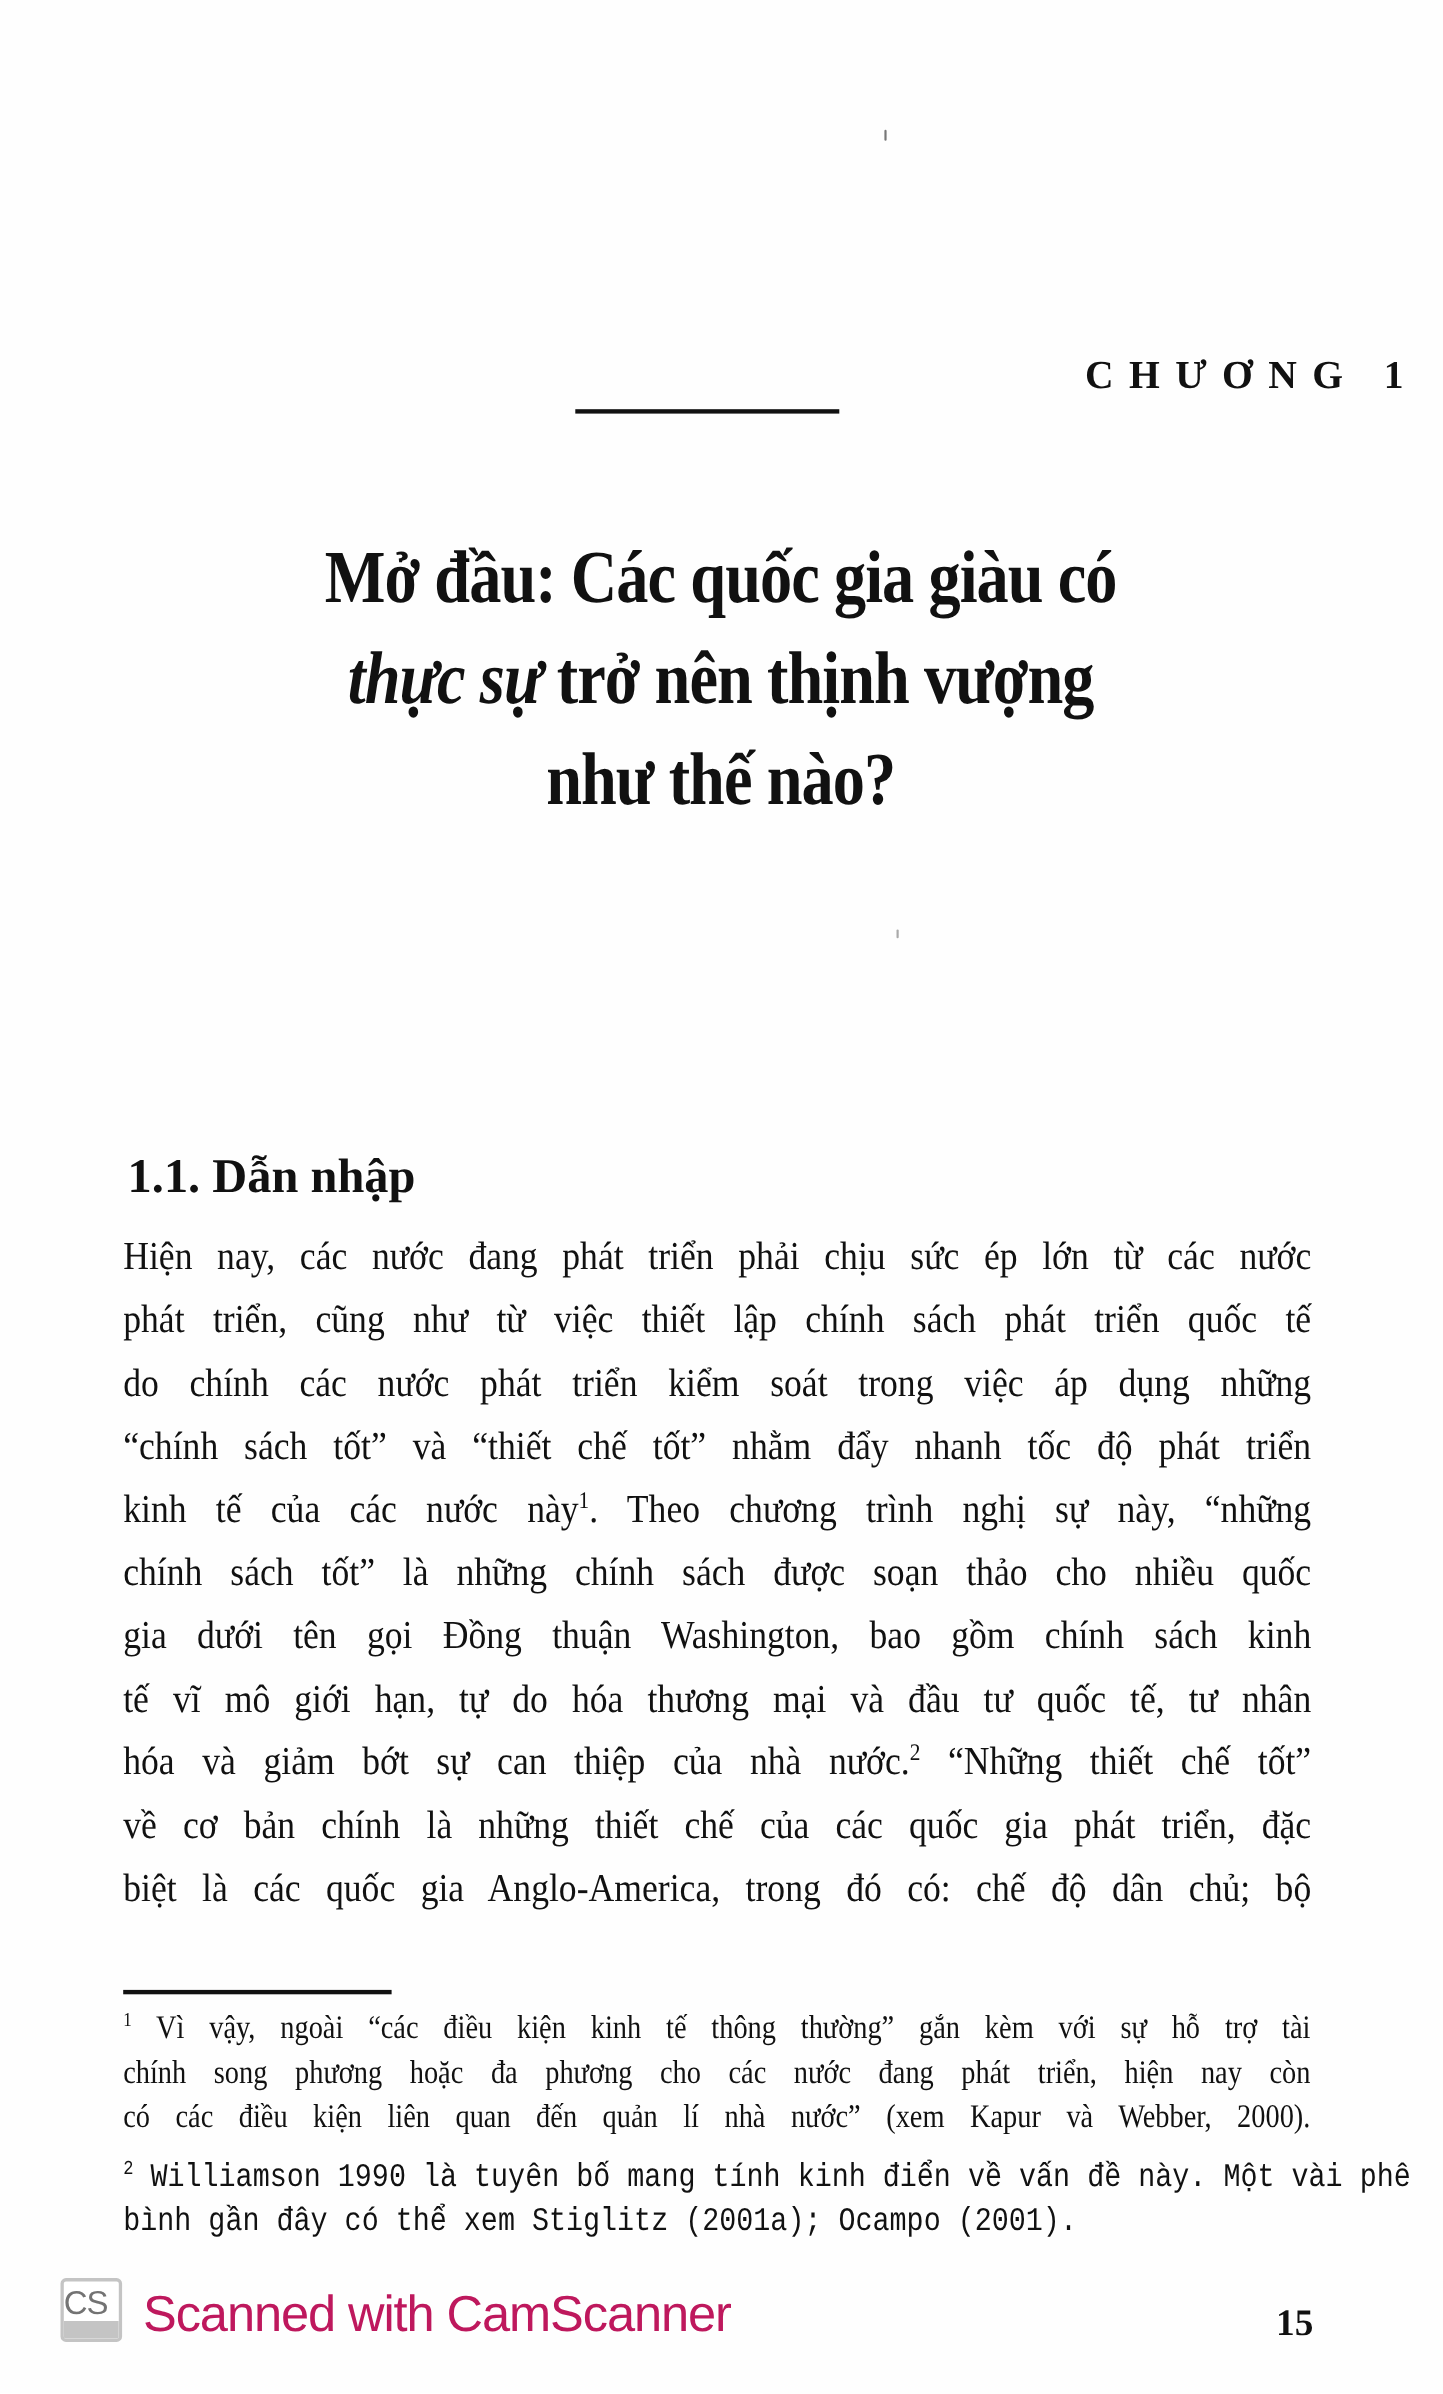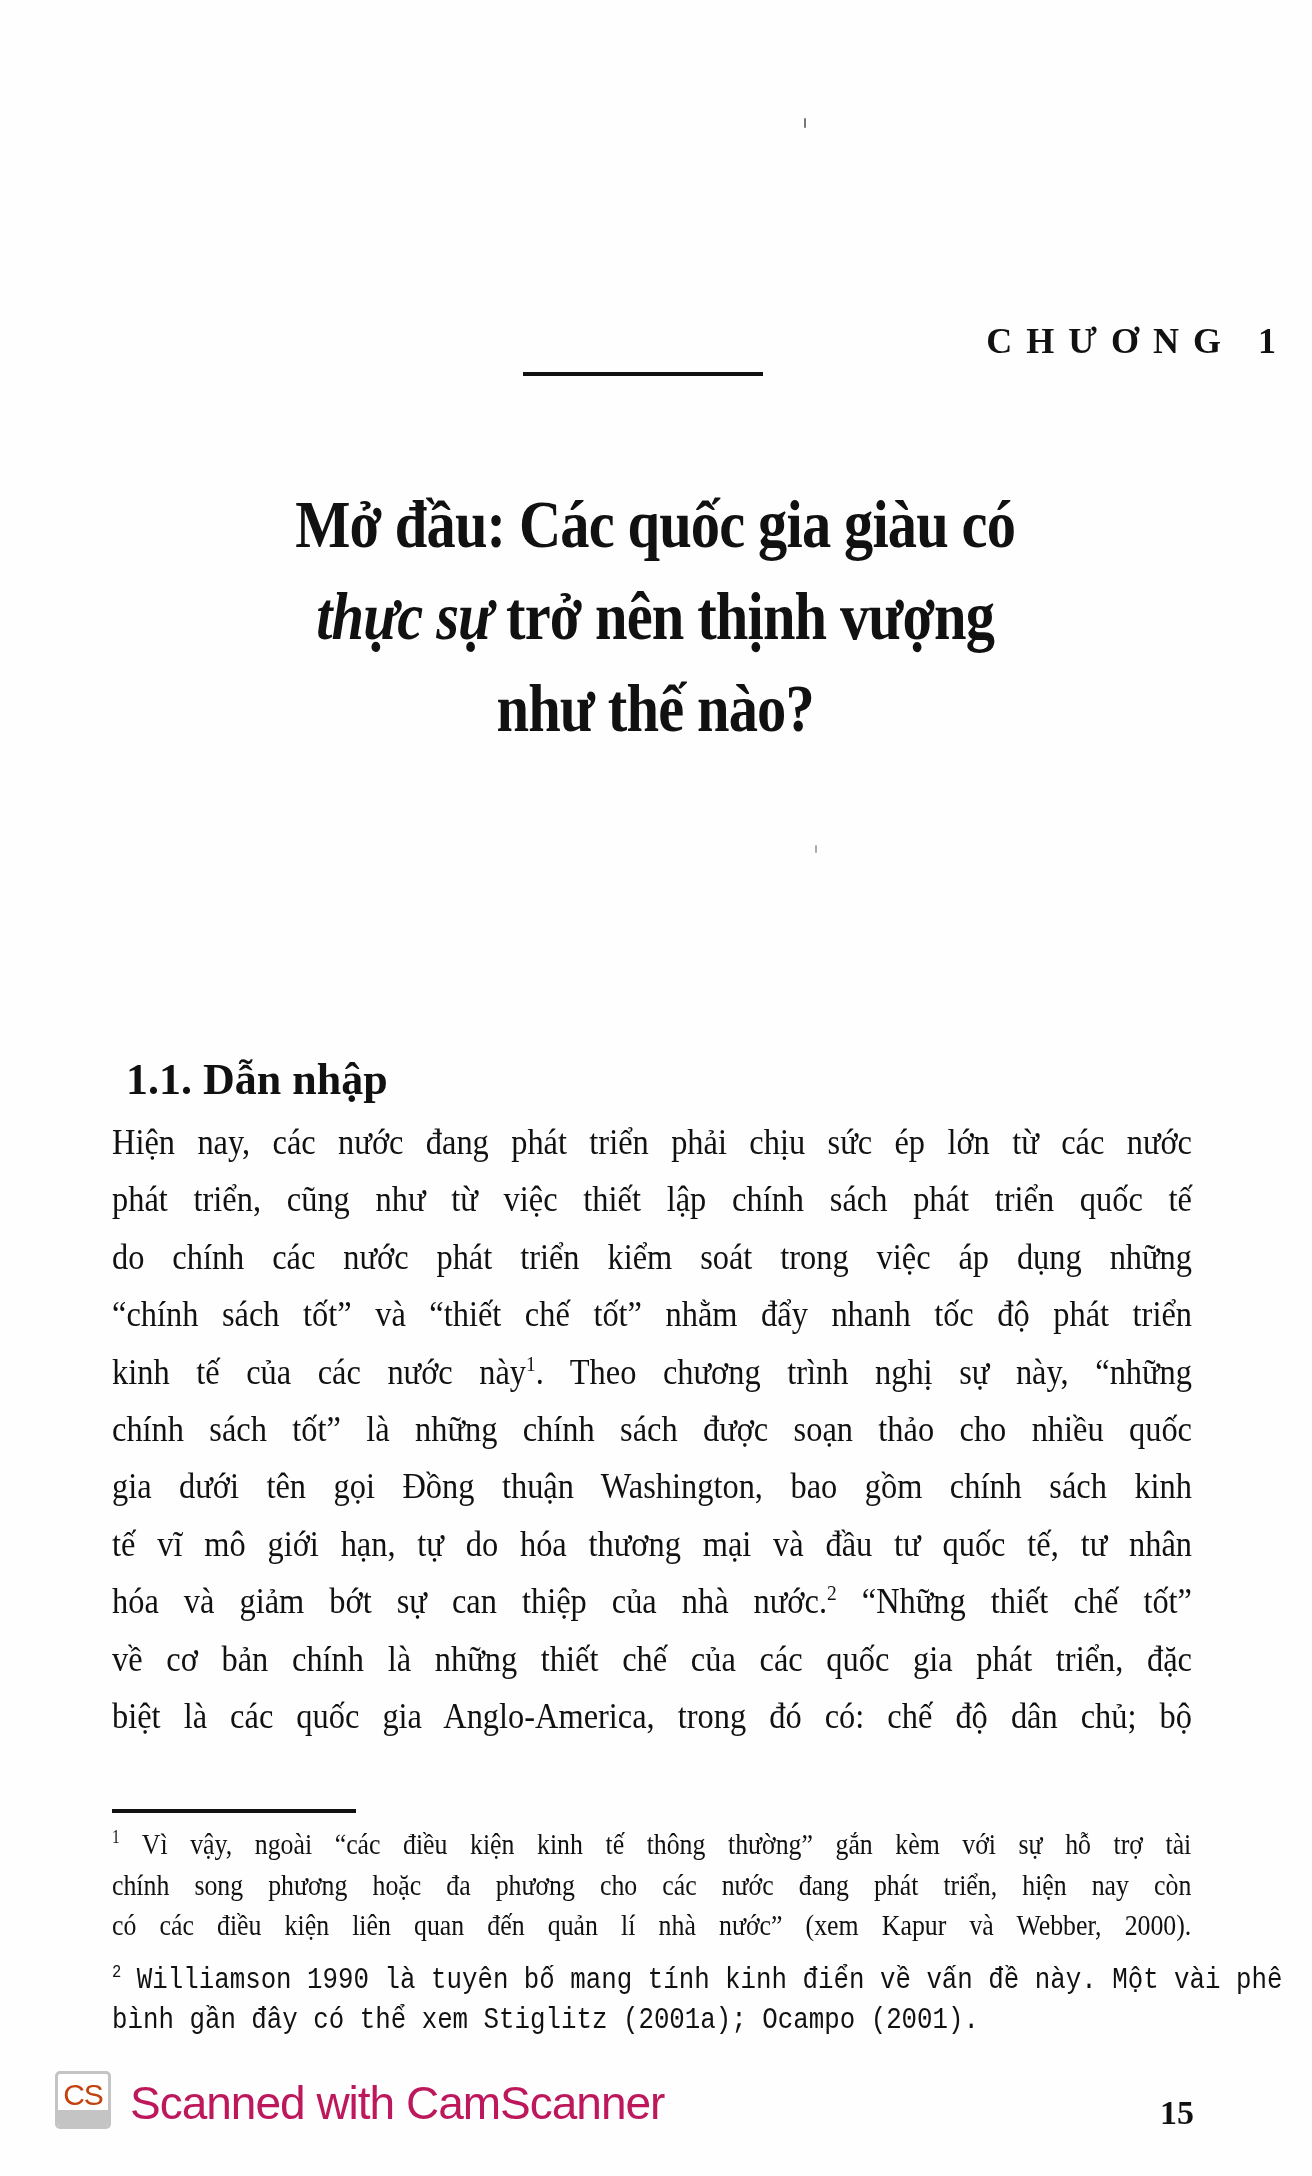--- a/index.html
+++ b/index.html
@@ -20,22 +20,22 @@
     text-align: justify; text-align-last: justify; transform: scaleX(0.9); transform-origin: 0 0; width: 1200px; }
   sup { font-size: 60%; line-height: 0; }
   .fn-rule { position: absolute; top: 1809px; left: 112px; width: 244px; height: 4px; background: #111; }
   .footnotes { position: absolute; top: 1824px; left: 112px; width: 1080px; }
   .fn .line { display: block; height: 40.5px; line-height: 40.5px; font-size: 30px; white-space: nowrap;
     text-align: justify; text-align-last: justify; transform: scaleX(0.86); transform-origin: 0 0; width: 1255px; }
   .fn .line.last { text-align-last: left; }
   .fn + .fn { margin-top: 14px; font-family: Liberation Mono, monospace; }
   .footer-badge { position: absolute; left: 55px; top: 2071px; width: 56px; height: 58px; border: 3px solid #c4c4c4;
     border-radius: 5px; box-sizing: border-box; background: #fff; overflow: hidden; }
-  .footer-badge .cs { position: absolute; top: 4px; left: 0; width: 100%; text-align: center;
-    font-family: "Liberation Sans", sans-serif; font-size: 30px; color: #c2410c; letter-spacing: -1px; }
+  .footer-badge .cs { position: absolute; top: 4px; left: 0; width: 100%; 
+    font-family: "Liberation Sans", sans-serif; font-size: 30px; color: #737373; letter-spacing: -1px; }
   .footer-badge .bar { position: absolute; bottom: 0; left: 0; width: 100%; height: 16px; background: #c4c4c4; }
   .footer-text { position: absolute; left: 130px; top: 2076px; font-family: "Liberation Sans", sans-serif;
     font-size: 46px; color: #be185d; letter-spacing: -1px; }
   .page-number { position: absolute; left: 1160px; top: 2094px; font-weight: bold; font-size: 34px; }
 </style>
 </head>
 <body>
 
 <div class="page">
   <div class="speck" style="left:804px; top:118px;"></div>
@@ -43,21 +43,21 @@
 
   <div class="chapter-label">CHƯƠNG 1</div>
   <div class="chapter-rule"></div>
 
   <h1 class="title" style="margin:0;">
     <span class="line">Mở đầu: Các quốc gia giàu có</span>
     <span class="line"><em>thực sự</em><span> trở nên thịnh vượng</span></span>
     <span class="line">như thế nào?</span>
   </h1>
 
-  <h2 class="section-heading" style="margin:14px;">1.1. Dẫn nhập</h2>
+  <h2 class="section-heading" style="margin:4px;">1.1. Dẫn nhập</h2>
 
   <div class="body">
     <span class="line">Hiện nay, các nước đang phát triển phải chịu sức ép lớn từ các nước</span>
     <span class="line">phát triển, cũng như từ việc thiết lập chính sách phát triển quốc tế</span>
     <span class="line">do chính các nước phát triển kiểm soát trong việc áp dụng những</span>
     <span class="line">“chính sách tốt” và “thiết chế tốt” nhằm đẩy nhanh tốc độ phát triển</span>
     <span class="line"><span>kinh tế của các nước này</span><sup>1</sup><span>. Theo chương trình nghị sự này, “những</span></span>
     <span class="line">chính sách tốt” là những chính sách được soạn thảo cho nhiều quốc</span>
     <span class="line">gia dưới tên gọi Đồng thuận Washington, bao gồm chính sách kinh</span>
     <span class="line">tế vĩ mô giới hạn, tự do hóa thương mại và đầu tư quốc tế, tư nhân</span>

